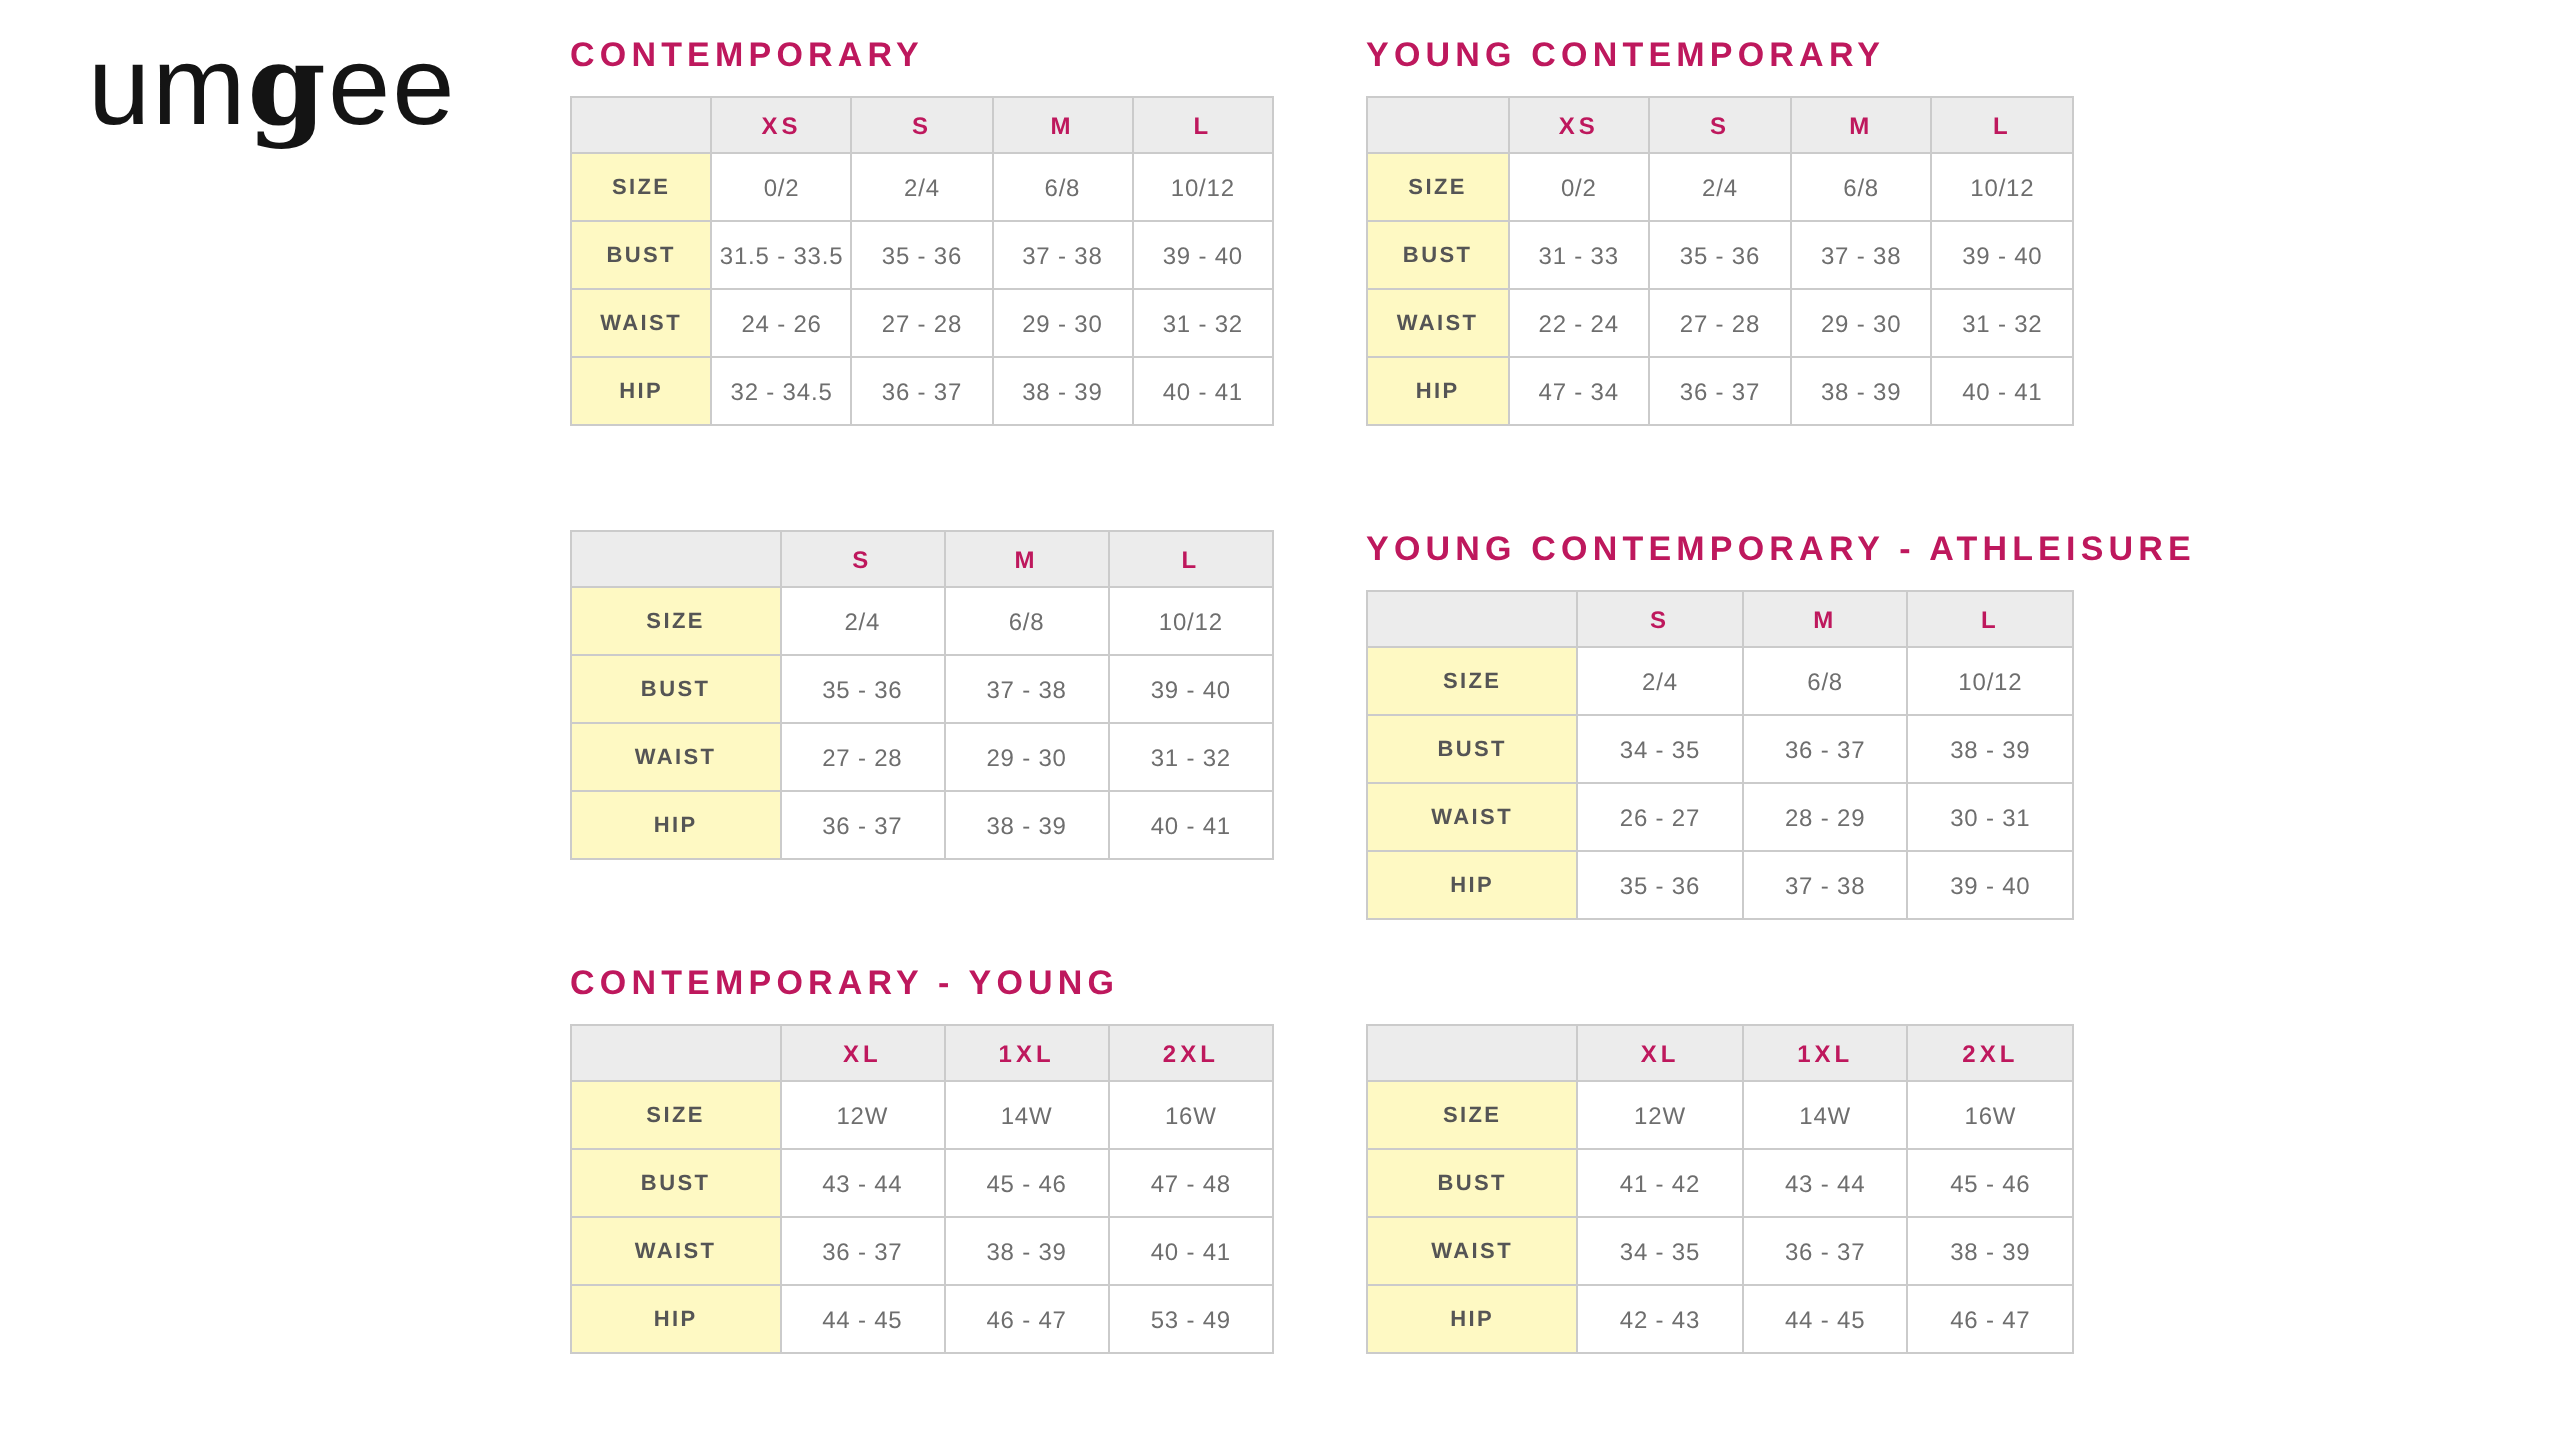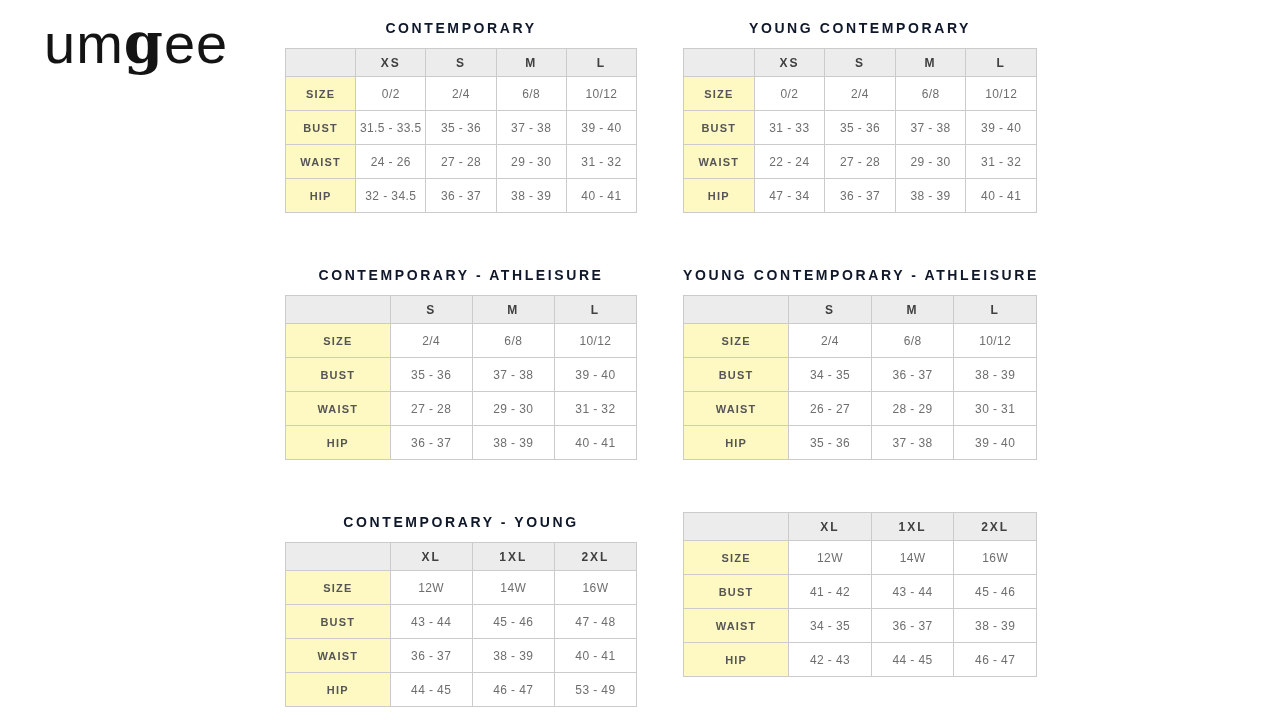--- a/index.html
+++ b/index.html
@@ -28,46 +28,46 @@
   .chart-col { position: absolute; top: 0; }
   .chart-col-left  { left: 285px; width: 352px; }
   .chart-col-right { left: 683px; width: 354px; }
 
   .chart-section { margin: 0; }
   .chart-section.first { padding-top: 18px; }
   .chart-section.later { margin-top: 52px; }
 
   .chart-title {
     margin: 0; padding: 0;
-    font-size: 14px; font-weight: 700;
+    font-size: 17px; font-weight: 700;
     line-height: 20px;
     letter-spacing: 2.6px;
-    color: #0f172a;
-    text-align: center;
+    color: #be185d;
+    text-align: left;
     white-space: nowrap;
   }
 
   table.size-table {
     margin-top: 10px;
     width: 100%;
     border-collapse: collapse;
     table-layout: fixed;
   }
   .size-table th, .size-table td {
     border: 1px solid #cbcbcb;
     text-align: center;
     vertical-align: middle;
     padding: 0;
   }
   .size-table thead th {
     background: #ececec;
     height: 28px;
     font-size: 12px; font-weight: 700;
     letter-spacing: 2px;
-    color: #404040;
+    color: #be185d;
   }
   .size-table tbody th.label-col {
     background: #fef9c3;
     height: 34px;
     font-size: 11px; font-weight: 700;
     letter-spacing: 1.2px;
     color: #555555;
   }
   .size-table tbody td {
     height: 34px;
@@ -124,21 +124,20 @@
               <th class="label-col">HIP</th>
               <td>32 - 34.5</td>
               <td>36 - 37</td>
               <td>38 - 39</td>
               <td>40 - 41</td>
             </tr>
           </tbody>
         </table>
     </section>
     <section class="chart-section later">
-      <h2 class="chart-title">CONTEMPORARY - ATHLEISURE</h2>
       <table class="size-table cols-4">
           <thead>
             <tr>
               <th class="label-col"></th>
               <th>S</th>
               <th>M</th>
               <th>L</th>
             </tr>
           </thead>
           <tbody>

